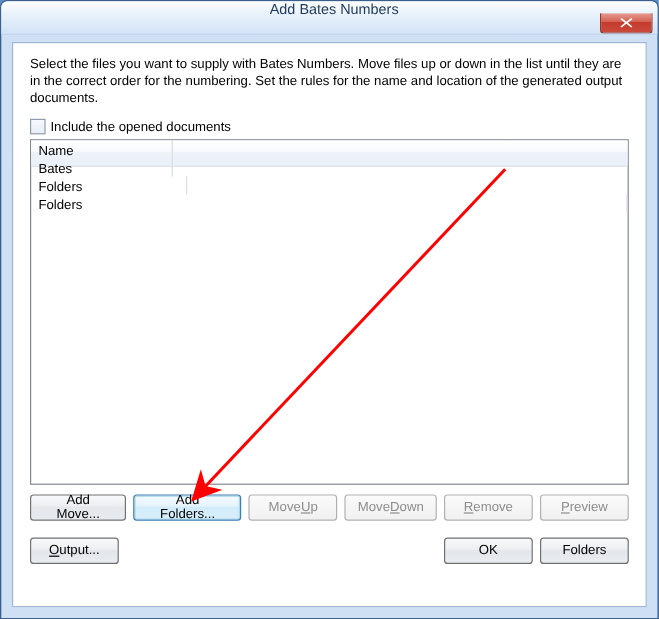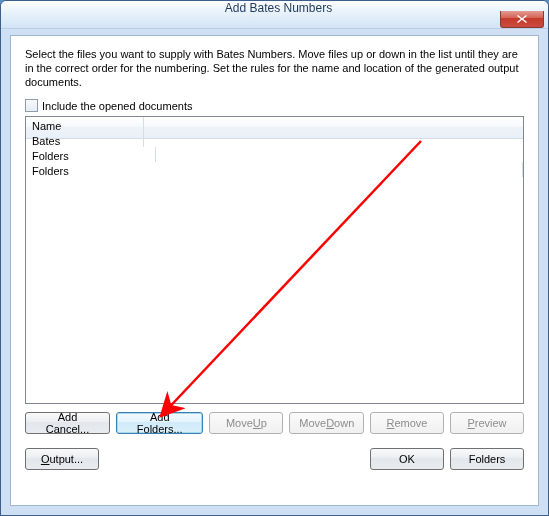--- a/index.html
+++ b/index.html
@@ -175,21 +175,21 @@
       <div class="list-area">
         <div class="list-header">
           <div class="col col-name">Name</div>
           <div class="col col-size">Bates</div>
           <div class="col col-created">Folders</div>
           <div class="col col-modified">Folders</div>
         </div>
       </div>
 
       <div class="button-row">
-        <button class="btn">Add Cancel...</button>
+        <button class="btn">Add Move...</button>
         <button class="btn focused">Add Folders...</button>
         <button class="btn disabled">Move <u>U</u>p</button>
         <button class="btn disabled">Move <u>D</u>own</button>
         <button class="btn disabled"><u>R</u>emove</button>
         <button class="btn disabled"><u>P</u>review</button>
       </div>
 
       <div class="bottom-row">
         <button class="btn"><u>O</u>utput...</button>
         <div class="spacer"></div>

